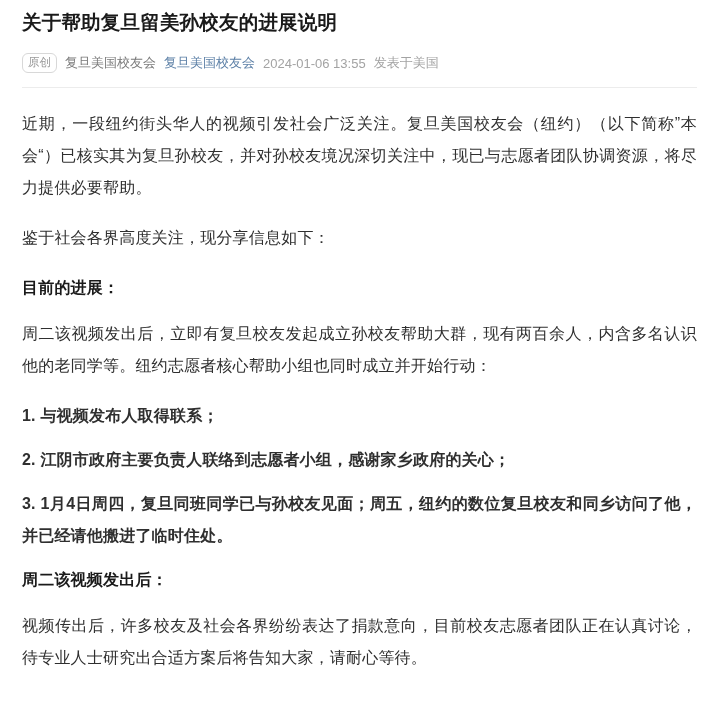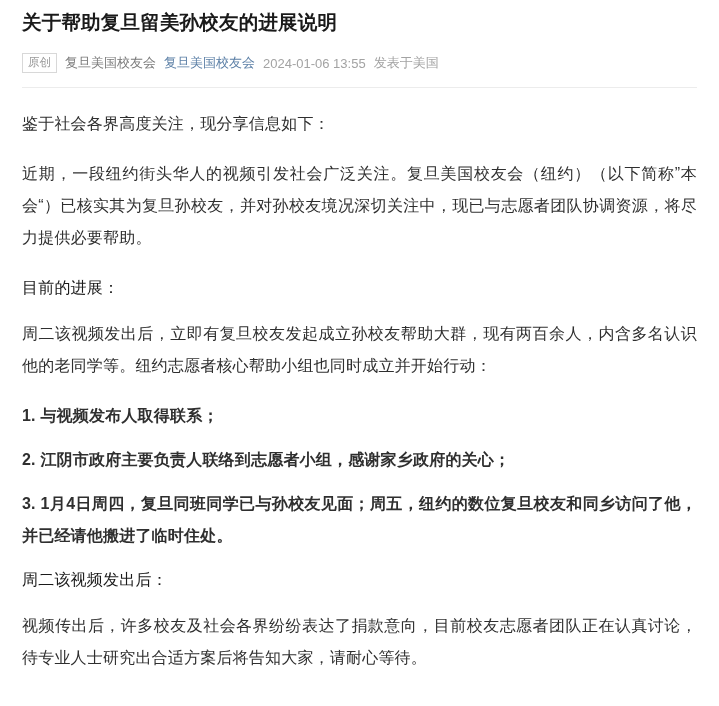--- a/index.html
+++ b/index.html
@@ -32,21 +32,21 @@
     align-items: center;
     flex-wrap: nowrap;
     gap: 8px;
     font-size: 13px;
     color: #9a9a9a;
     margin-bottom: 14px;
   }
   .meta-badge {
     display: inline-block;
     border: 1px solid #d8d8d8;
-    border-radius: 0;
+    border-radius: 6px;
     color: #9a9a9a;
     font-size: 11.5px;
     line-height: 1;
     padding: 3px 5px;
     background: #fff;
   }
   .meta-author {
     color: #7a7a7a;
     font-size: 13px;
   }
@@ -70,21 +70,21 @@
   p.body {
     font-size: 16px;
     line-height: 2.0;
     color: #2f2f2f;
     margin: 0 0 18px 0;
     text-align: justify;
     letter-spacing: 0.2px;
   }
   p.heading {
     font-size: 16px;
-    font-weight: normal;
+    font-weight: bold;
     line-height: 2.0;
     color: #1a1a1a;
     margin: 0 0 14px 0;
     letter-spacing: 0.2px;
   }
   p.item {
     font-size: 16px;
     line-height: 2.0;
     color: #2f2f2f;
     margin: 0 0 12px 0;
@@ -104,22 +104,22 @@
     <span class="meta-badge">原创</span>
     <span class="meta-author">复旦美国校友会</span>
     <span class="meta-account">复旦美国校友会</span>
     <span class="meta-date">2024-01-06 13:55</span>
     <span class="meta-loc">发表于美国</span>
   </div>
 
   <div class="divider"></div>
 
   <div>
+    <p class="body">近期，一段纽约街头华人的视频引发社会广泛关注。复旦美国校友会（纽约）（以下简称”本会“）已核实其为复旦孙校友，并对孙校友境况深切关注中，现已与志愿者团队协调资源，将尽力提供必要帮助。</p>
     <p class="body">鉴于社会各界高度关注，现分享信息如下：</p>
-    <p class="body">近期，一段纽约街头华人的视频引发社会广泛关注。复旦美国校友会（纽约）（以下简称”本会“）已核实其为复旦孙校友，并对孙校友境况深切关注中，现已与志愿者团队协调资源，将尽力提供必要帮助。</p>
     <p class="heading">目前的进展：</p>
     <p class="body">周二该视频发出后，立即有复旦校友发起成立孙校友帮助大群，现有两百余人，内含多名认识他的老同学等。纽约志愿者核心帮助小组也同时成立并开始行动：</p>
     <p class="item">1. 与视频发布人取得联系；</p>
     <p class="item">2. 江阴市政府主要负责人联络到志愿者小组，感谢家乡政府的关心；</p>
     <p class="item">3. 1月4日周四，复旦同班同学已与孙校友见面；周五，纽约的数位复旦校友和同乡访问了他，并已经请他搬进了临时住处。</p>
     <p class="heading">周二该视频发出后：</p>
     <p class="body">视频传出后，许多校友及社会各界纷纷表达了捐款意向，目前校友志愿者团队正在认真讨论，待专业人士研究出合适方案后将告知大家，请耐心等待。</p>
   </div>
 
 </div>

